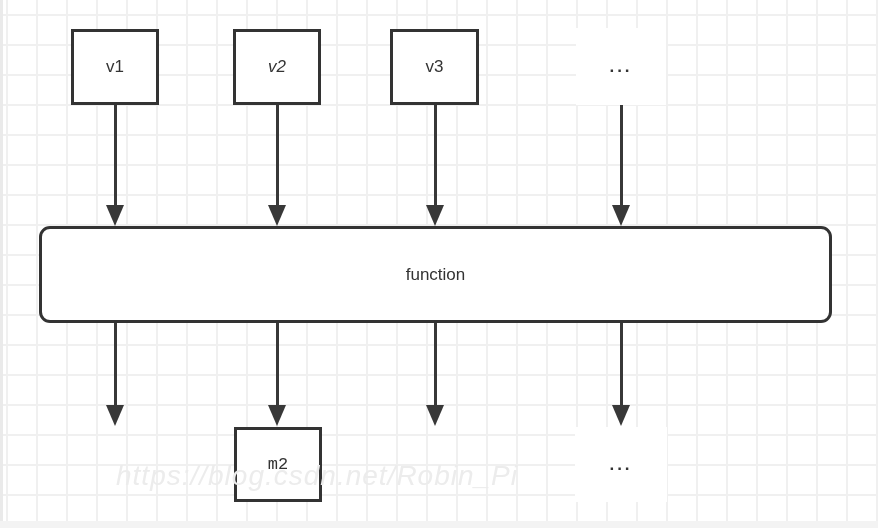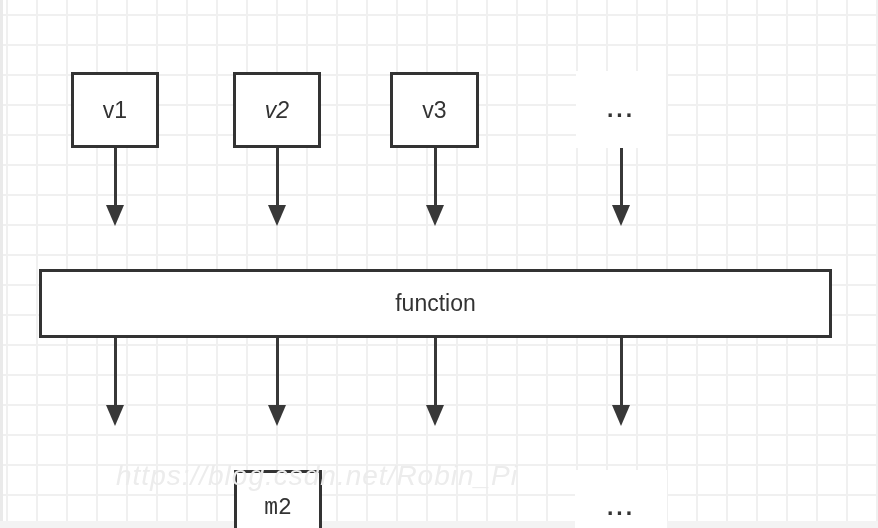--- a/index.html
+++ b/index.html
@@ -36,23 +36,22 @@
   }
   .node {
     position: absolute;
     box-sizing: border-box;
     background: #ffffff;
     border: 3px solid #333333;
     display: flex;
     align-items: center;
     justify-content: center;
     color: #333333;
-    font-size: 23px;
+    font-size: 17px;
     z-index: 3;
-    margin-top: 43px;
   }
   .node.borderless {
     border: none;
   }
   .node.dots {
     font-weight: bold;
     letter-spacing: 3px;
   }
   .arrow {
     position: absolute;
@@ -83,21 +82,21 @@
     white-space: nowrap;
     z-index: 5;
     pointer-events: none;
     font-style: italic;
   }
   
   #node-v1 { left: 71px;  top: 29px;  width: 88px; height: 76px; }
   #node-v2 { left: 233px; top: 29px;  width: 88px; height: 76px; font-style: italic; }
   #node-v3 { left: 390px; top: 29px;  width: 89px; height: 76px; text-align: right; }
   #node-vdots { left: 576px; top: 28px; width: 90px; height: 77px; }
-  #node-function { left: 39px; top: 226px; width: 793px; height: 69px; }
+  #node-function { left: 39px; top: 226px; width: 793px; height: 97px; border-radius: 11px; }
   #node-m1 { left: 71px;  top: 427px; width: 88px; height: 75px; }
   #node-m2 { left: 234px; top: 427px; width: 88px; height: 75px; font-family: Liberation Mono, monospace; }
   #node-m3 { left: 392px; top: 427px; width: 88px; height: 75px; }
   #node-mdots { left: 575px; top: 427px; width: 92px; height: 75px; }
 
   .arrow.top { top: 105px; }
   .arrow.top .shaft { height: 100px; }
   .arrow.bottom { top: 317px; }
   .arrow.bottom .shaft { height: 88px; }
   .ax1 { left: 106px; }

